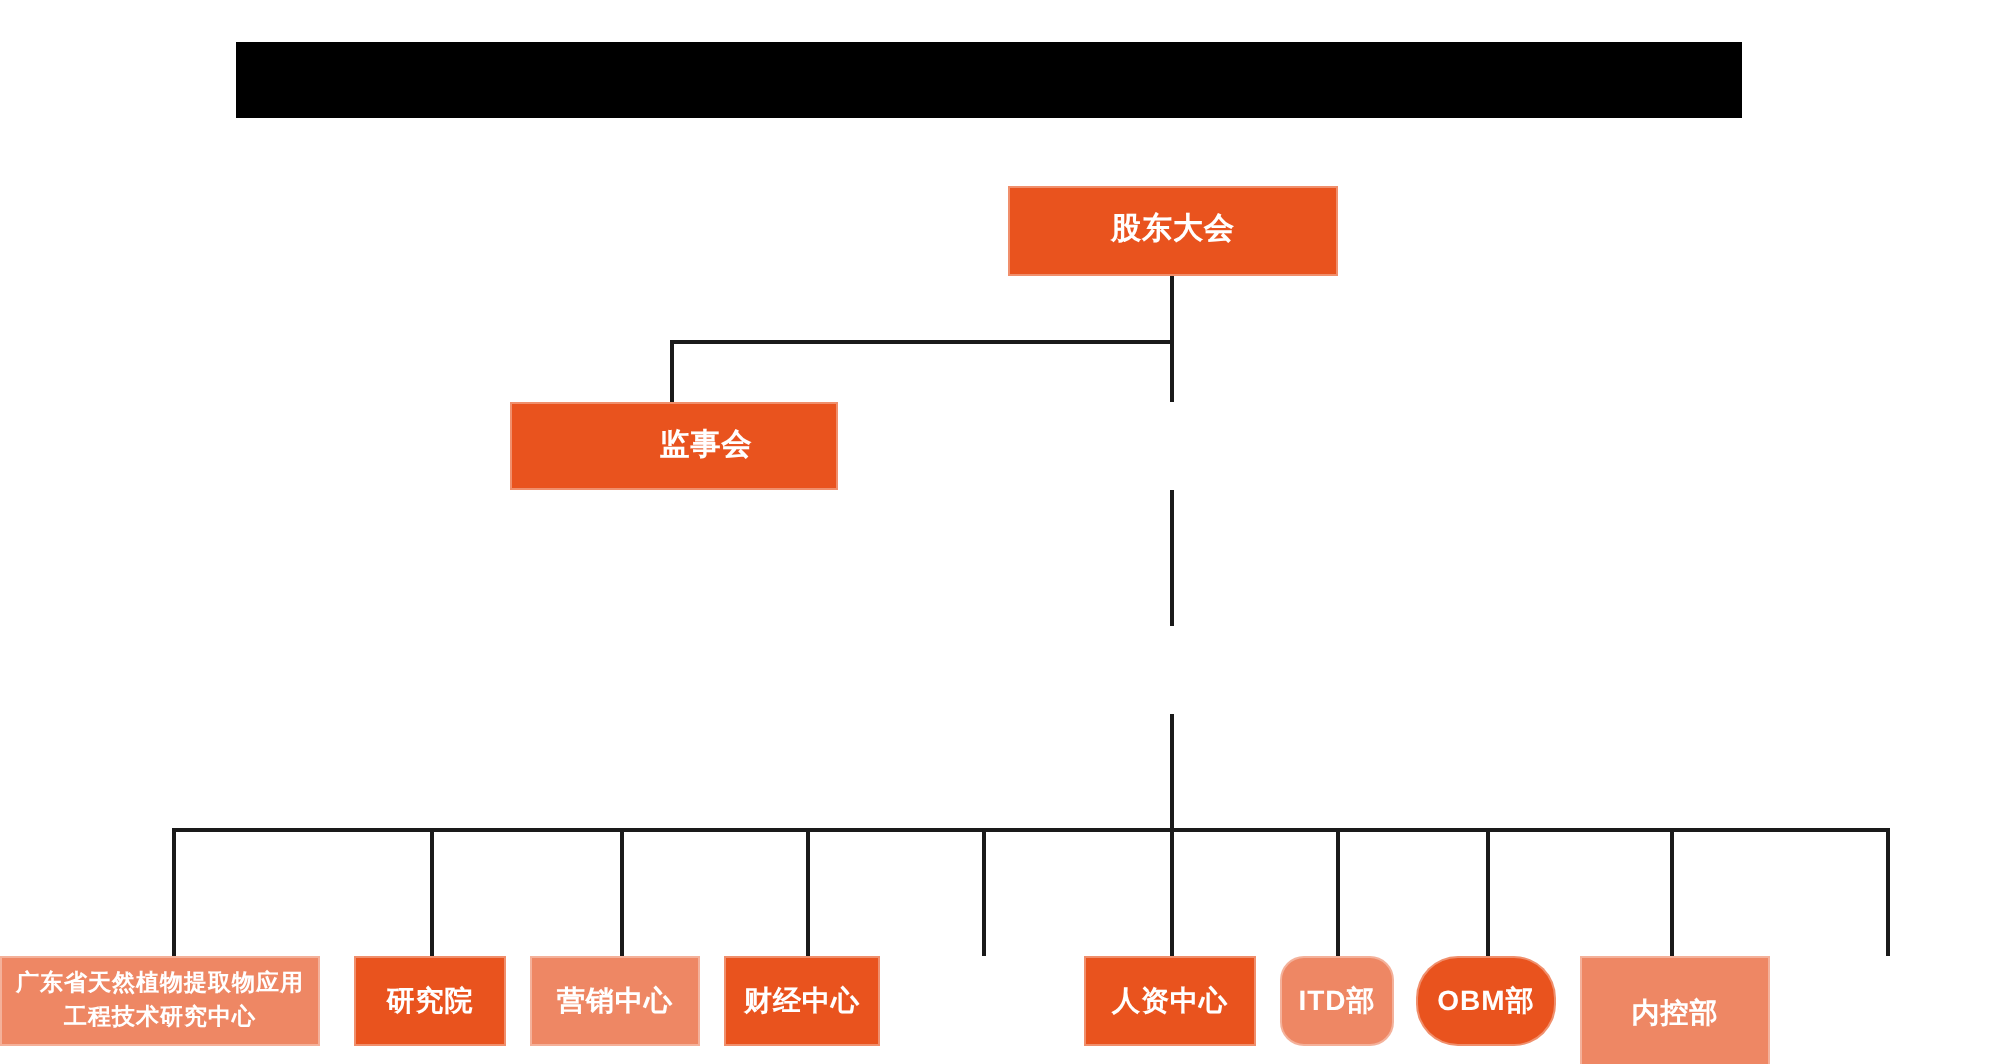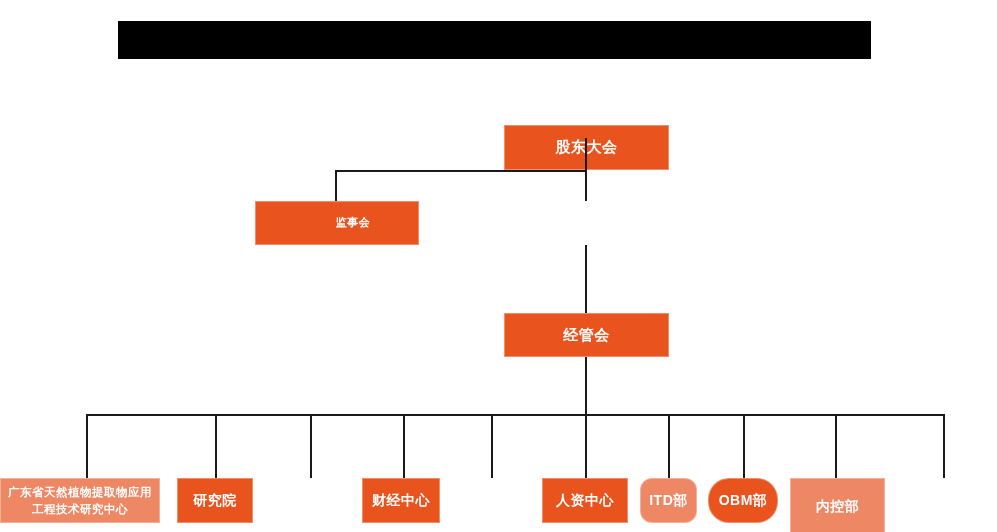--- a/index.html
+++ b/index.html
@@ -46,22 +46,22 @@
     text-align: center;
     color: #ffffff;
     font-weight: bold;
     line-height: 1.25;
     letter-spacing: 0.5px;
     border: 1px solid rgba(255,255,255,0.35);
   }
   .node.dark { background: #e9531e; }
   .node.light { background: #ee8764; }
 
-  .node.lvl1 { font-size: 15px; margin-top: 32px; }
-  .node.lvl2 { font-size: 11px; padding-left: 32px; }
+  .node.lvl1 { font-size: 15px; }
+  .node.lvl2 { font-size: 15px; padding-left: 32px; }
   .node.lvl3 { font-size: 15px; }
   .node.leaf { font-size: 14px; }
   .node.leaf.small { font-size: 11.5px; line-height: 1.45; padding: 0 5px; text-align: center; }
 </style>
 </head>
 <body>
 
 <div id="org-chart">
 
   <div class="title-banner"></div>
@@ -71,40 +71,40 @@
   <div class="line v" style="left:585px; top:138px; width:2px; height:33px;"></div>
   <div class="line h" style="left:335px; top:170px; width:252px; height:2px;"></div>
   <div class="line v" style="left:335px; top:170px; width:2px; height:31px;"></div>
   <div class="line v" style="left:585px; top:170px; width:2px; height:31px;"></div>
 
   <div class="node dark lvl2" style="left:255px; top:201px; width:164px; height:44px;">监事会</div>
 
 
   <div class="line v" style="left:585px; top:245px; width:2px; height:68px;"></div>
 
-  <div class="node dark lvl3" style="left:504px; top:313px; width:165px; height:44px;">经管会</div>
 
   <div class="line v" style="left:585px; top:357px; width:2px; height:58px;"></div>
   <div class="line h" style="left:86px; top:414px; width:859px; height:2px;"></div>
 
   <div class="line v" style="left:86px;  top:414px; width:2px; height:64px;"></div>
   <div class="line v" style="left:215px; top:414px; width:2px; height:64px;"></div>
   <div class="line v" style="left:310px; top:414px; width:2px; height:64px;"></div>
   <div class="line v" style="left:403px; top:414px; width:2px; height:64px;"></div>
   <div class="line v" style="left:491px; top:414px; width:2px; height:64px;"></div>
   <div class="line v" style="left:585px; top:414px; width:2px; height:64px;"></div>
   <div class="line v" style="left:668px; top:414px; width:2px; height:64px;"></div>
   <div class="line v" style="left:743px; top:414px; width:2px; height:64px;"></div>
   <div class="line v" style="left:835px; top:414px; width:2px; height:64px;"></div>
   <div class="line v" style="left:943px; top:414px; width:2px; height:64px;"></div>
 
   <div class="node light leaf small" style="left:0px; top:478px; width:160px; height:45px;">广东省天然植物提取物应用工程技术研究中心</div>
 
   <div class="node dark leaf" style="left:177px; top:478px; width:76px; height:45px;">研究院</div>
 
+  <div class="node light leaf" style="left:265px; top:478px; width:85px; height:45px;">营销中心</div>
 
   <div class="node dark leaf" style="left:362px; top:478px; width:78px; height:45px;">财经中心</div>
 
 
   <div class="node dark leaf" style="left:542px; top:478px; width:86px; height:45px;">人资中心</div>
 
   <div class="node light leaf" style="left:640px; top:478px; width:57px; height:45px;border-radius:12px;">ITD部</div>
 
   <div class="node dark leaf" style="left:708px; top:478px; width:70px; height:45px;border-radius:21px;">OBM部</div>
 

